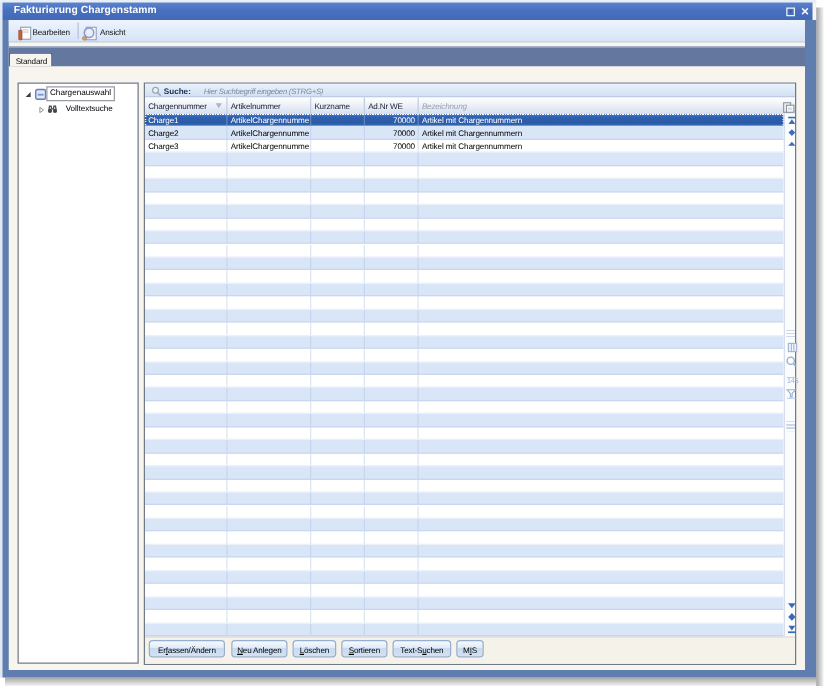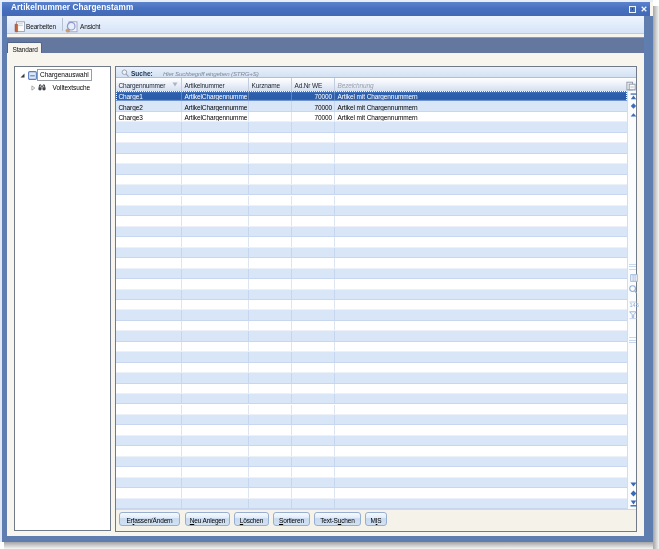--- a/index.html
+++ b/index.html
@@ -95,21 +95,21 @@
 </style>
 </head>
 <body>
 <div id="stage">
   <div class="abs" id="win"></div>
   <div class="abs" id="shadow-right"></div>
   <div class="abs" id="shadow-bottom"></div>
   <div class="abs" id="frame-top"></div>
   <div class="abs" id="frame-left-light"></div>
   <div class="abs" id="titlebar"></div>
-  <div class="abs" id="title-text">Artikelnummer Chargenstamm</div>
+  <div class="abs" id="title-text">Fakturierung Chargenstamm</div>
   <div class="abs" id="btn-restore">
       <i></i>
     </div>
   <svg class="abs" style="left:640.5px;top:6.2px" width="6" height="6" viewBox="0 0 6 6">
     <path d="M0.7 0.7 L5.3 5.3 M5.3 0.7 L0.7 5.3" stroke="#f3f7fc" stroke-width="1.25"></path>
   </svg>
   <div class="abs" id="bord-left"></div>
   <div class="abs" id="bord-right"></div>
   <div class="abs" id="bord-bottom"></div>
 

